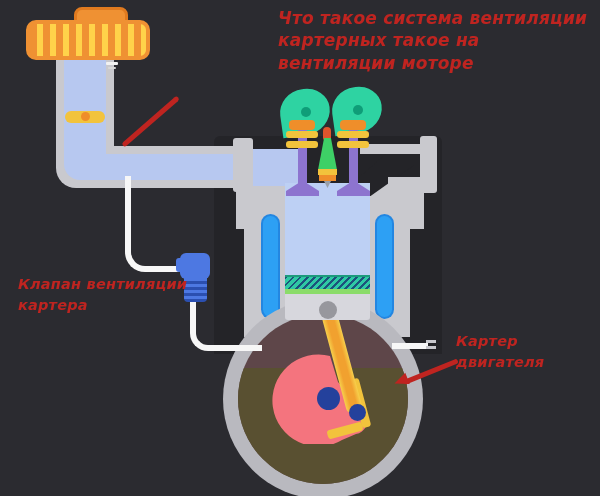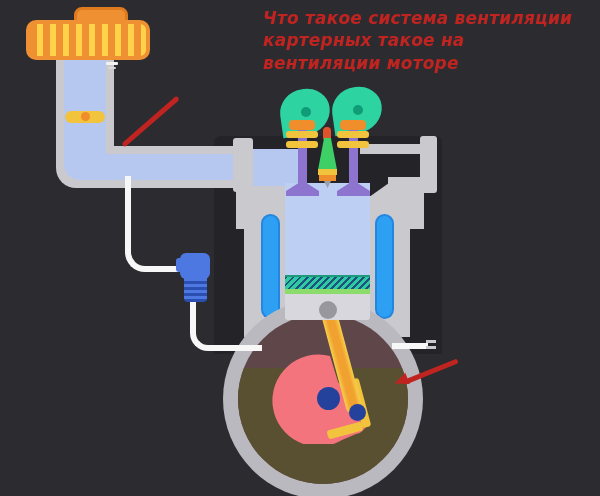--- a/index.html
+++ b/index.html
@@ -121,23 +121,29 @@
   <div class="abs" style="left:426px;top:340px;width:10px;height:3px;background:var(--metal);"></div>
   <div class="abs" style="left:426px;top:346px;width:10px;height:3px;background:var(--metal);"></div>
   <div class="abs" style="left:176px;top:258px;width:12px;height:14px;background:var(--pcv-blue);border-radius:3px;"></div>
   <div class="abs" style="left:180px;top:253px;width:30px;height:26px;background:var(--pcv-blue);border-radius:6px;"></div>
   <div class="abs" style="left:184px;top:278px;width:23px;height:24px;background:repeating-linear-gradient(180deg,var(--pcv-blue) 0 3px,var(--pcv-rib) 3px 6px);border-radius:0 0 4px 4px;"></div>
 
   <div class="abs arrow-line" style="left:123px;top:143px;width:73px;transform:rotate(-41deg);transform-origin:left center;"></div>
   <div class="abs arrow-line" style="left:404px;top:380px;width:58px;transform:rotate(-22deg);transform-origin:left center;"></div>
   <div class="abs" style="left:394px;top:375px;width:0;height:0;border-right:14px solid var(--accent-red);border-top:6px solid transparent;border-bottom:6px solid transparent;transform:rotate(-22deg);"></div>
 
-  <div class="abs title" style="left:263px;top:7px;">
+  <div class="abs title" style="left:278px;top:7px;">
     <div>Что такое система вентиляции</div>
     <div>картерных такое на</div>
     <div>вентиляции моторе</div>
   </div>
   <div class="abs red-label" style="left:140px;top:60px;">
   </div>
+  <div class="abs red-label" style="left:18px;top:274px;">
+    <div>Клапан вентиляции</div>
+    <div>картера</div>
+  </div>
   <div class="abs red-label" style="left:456px;top:331px;">
+    <div>Картер</div>
+    <div>двигателя</div>
   </div>
 
 </div>
 
 </body></html>

